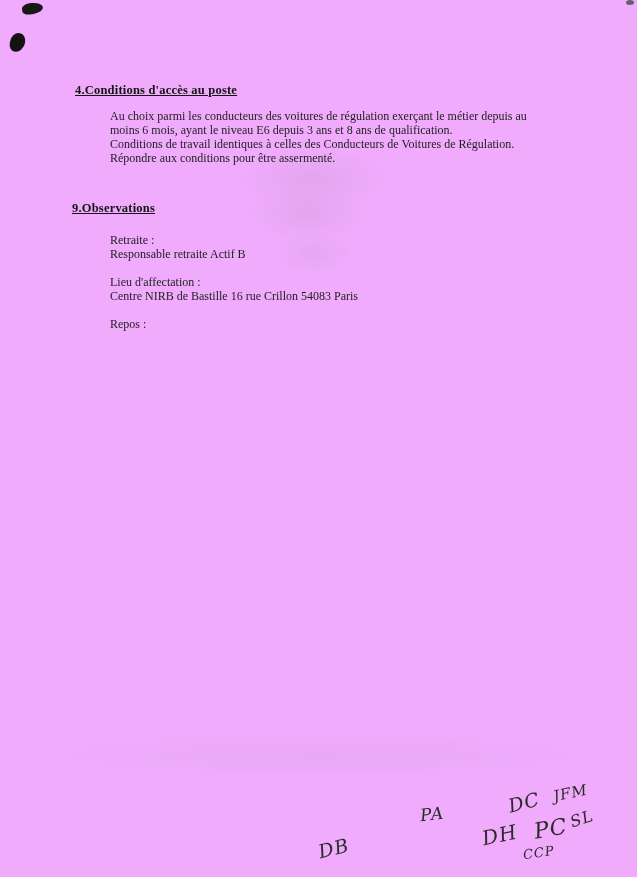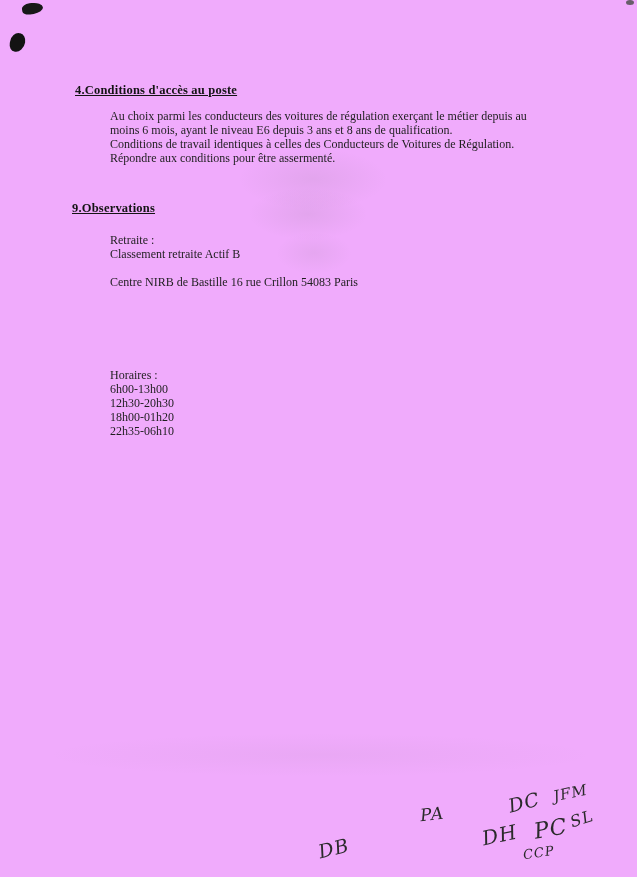--- a/index.html
+++ b/index.html
@@ -80,37 +80,32 @@
     <div class="line">Au choix parmi les conducteurs des voitures de régulation exerçant le métier depuis au</div>
     <div class="line">moins 6 mois, ayant le niveau E6 depuis 3 ans et 8 ans de qualification.</div>
     <div class="line">Conditions de travail identiques à celles des Conducteurs de Voitures de Régulation.</div>
     <div class="line">Répondre aux conditions pour être assermenté.</div>
   </div>
 
   <div class="heading" style="left:72px; top:201px;">9.Observations</div>
 
   <div class="group" style="left:110px; top:233px;">
     <div class="line">Retraite :</div>
-    <div class="line">Classement retraite Actif B</div>
+    <div class="line">Responsable retraite Actif B</div>
   </div>
 
   <div class="group" style="left:110px; top:275px;">
+    <div class="line">Lieu d'affectation :</div>
     <div class="line">Centre NIRB de Bastille 16 rue Crillon 54083 Paris</div>
   </div>
 
   <div class="group" style="left:110px; top:317px;">
+    <div class="line">Repos :</div>
   </div>
 
-  <div class="group" style="left:110px; top:368px;">
-    <div class="line">Horaires :</div>
-    <div class="line">6h00-13h00</div>
-    <div class="line">12h30-20h30</div>
-    <div class="line">18h00-01h20</div>
-    <div class="line">22h35-06h10</div>
-  </div>
 
   <span class="hw hw-pa">PA</span>
   <span class="hw hw-dc">DC</span>
   <span class="hw hw-jfm">JFM</span>
   <span class="hw hw-dh">DH</span>
   <span class="hw hw-pc">PC</span>
   <span class="hw hw-sl">SL</span>
   <span class="hw hw-ccp">CCP</span>
   <span class="hw hw-db">DB</span>
 

